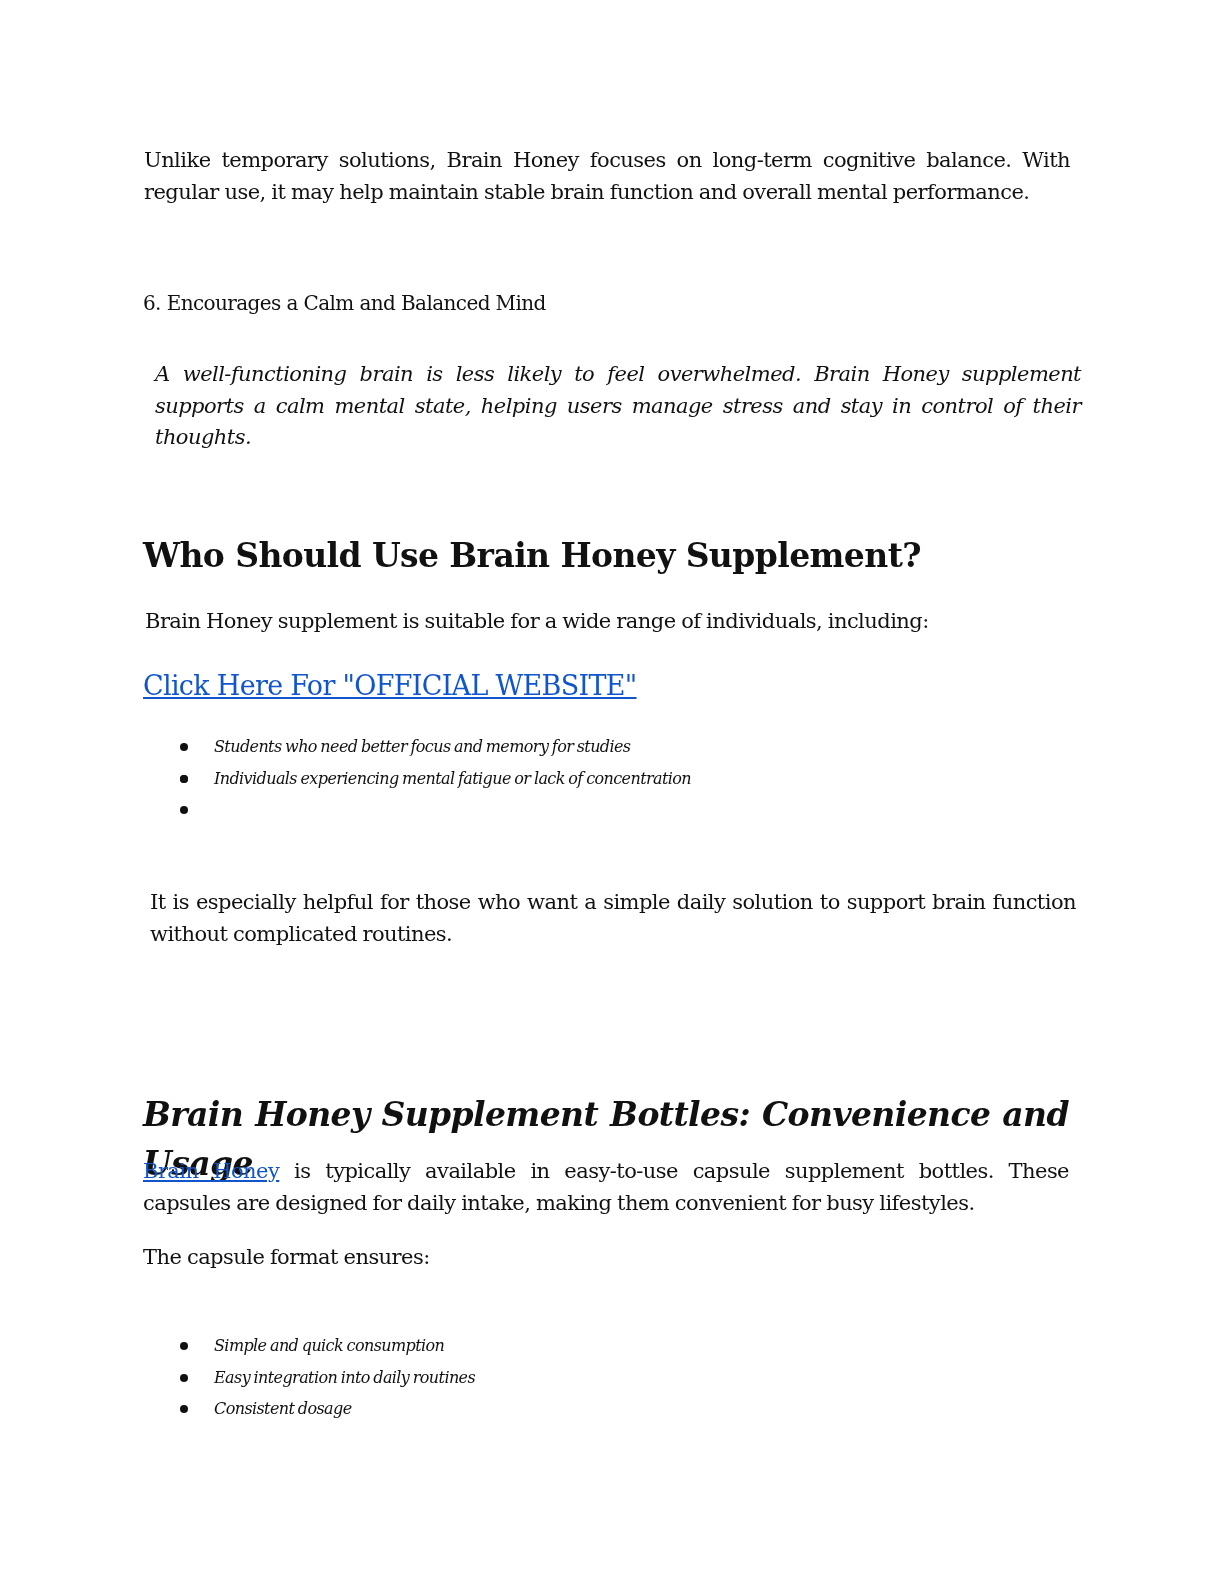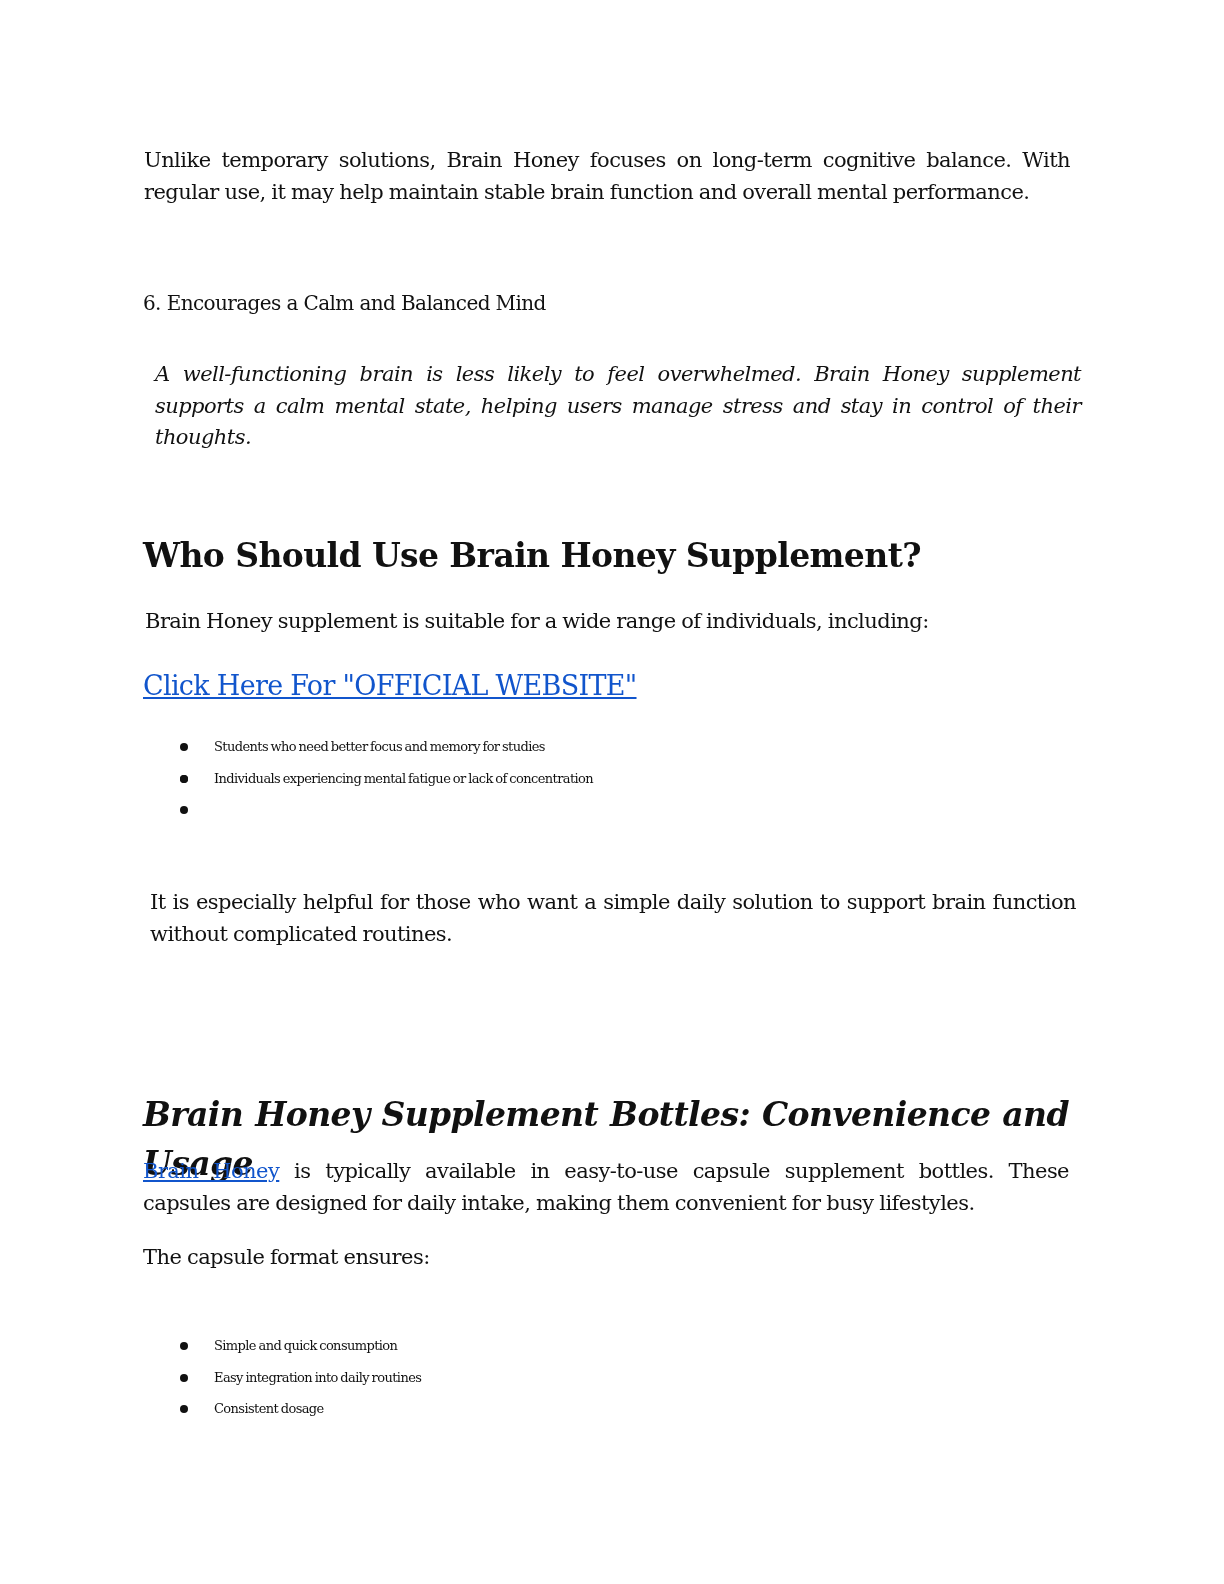--- a/index.html
+++ b/index.html
@@ -16,21 +16,21 @@
     }
     .p-left { text-align: left; }
     .h3 { font-size: 20px; font-weight: normal; line-height: 32px; letter-spacing: -0.6px; }
     .h2 { font-size: 33px; font-weight: bold; line-height: 49px; letter-spacing: -0.6px; }
     .h2-just { text-align: justify; text-align-last: left; }
     a.link { color: #1155cc; text-decoration: underline; }
     .big-link { font-size: 27px; line-height: 36px; font-weight: normal; letter-spacing: -0.7px; }
     ul.bullets { list-style: none; margin: 0; padding: 0; }
     ul.bullets li {
       position: relative; padding-left: 71px;
-      font-size: 13px; line-height: 31.6px; letter-spacing: -0.6px; word-spacing: -1px;
+      font-size: 16px; line-height: 31.6px; letter-spacing: -0.6px; word-spacing: -1px; font-style: italic;
     }
     ul.bullets li .dot {
       position: absolute; left: 37px; top: 12px; width: 8px; height: 8px;
       border-radius: 50%; background: #111111;
     }
   </style>
 </head>
 <body>
 
 <div class="page">

